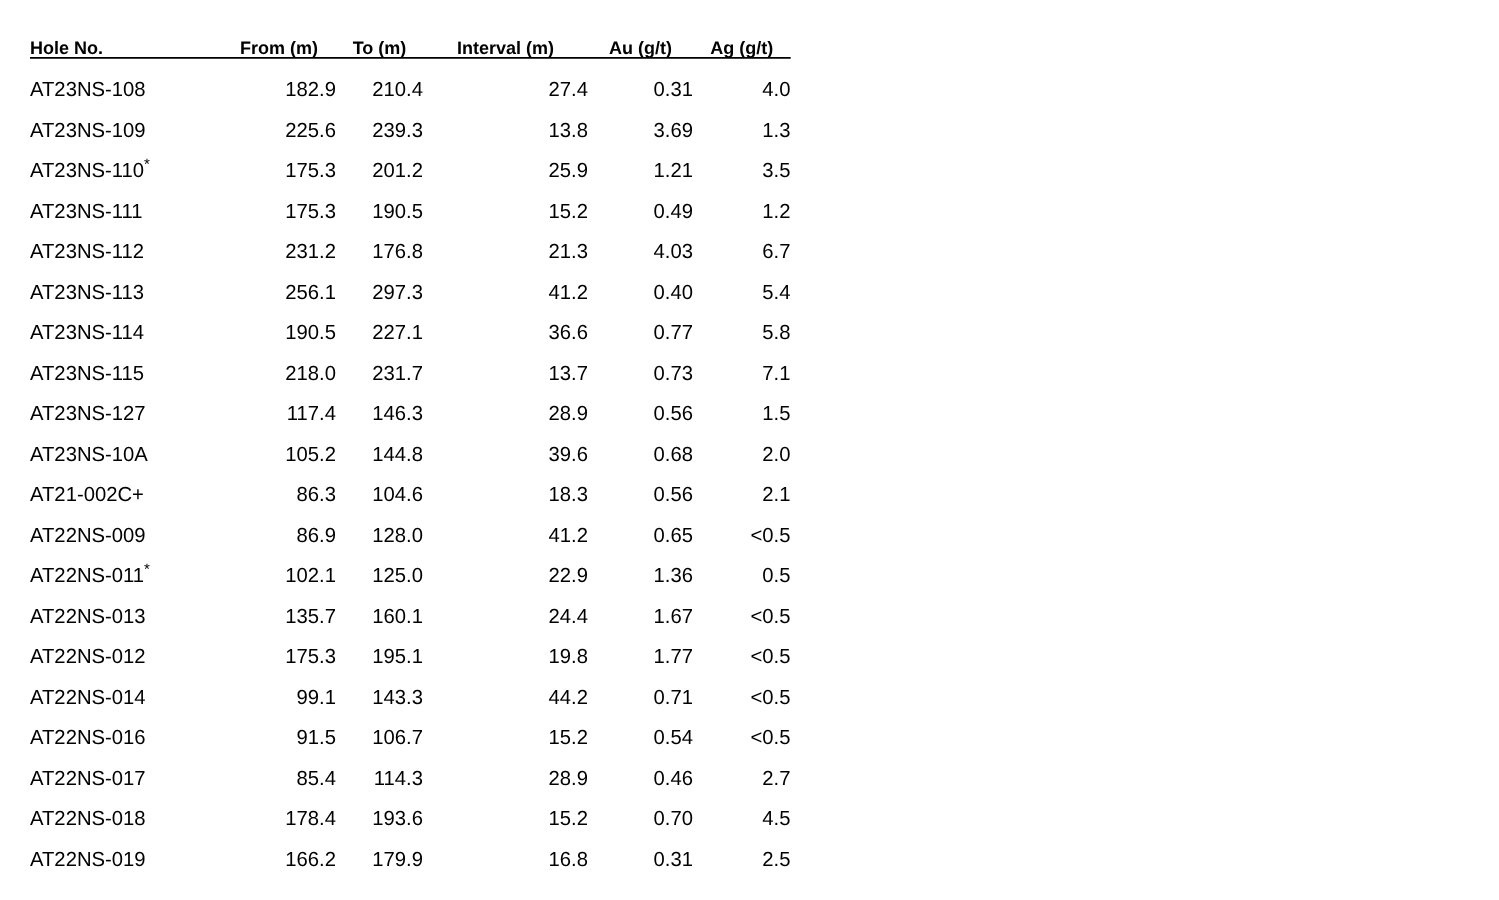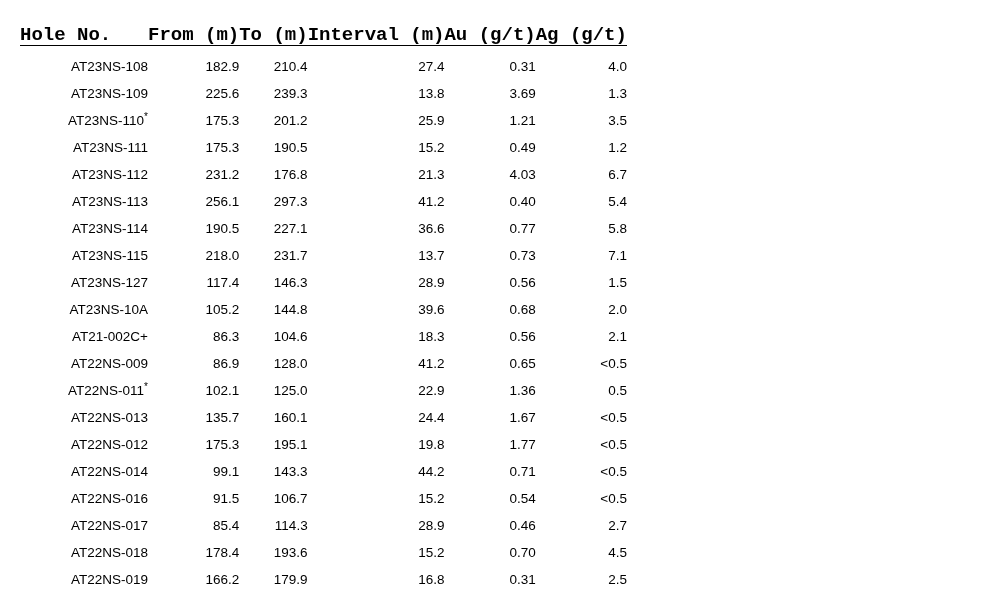--- a/index.html
+++ b/index.html
@@ -29,39 +29,38 @@
     line-height: 1.0;
   }
   table.drill-table th,
   table.drill-table td {
     padding: 0;
     vertical-align: bottom;
     white-space: nowrap;
   }
   thead th {
     font-weight: bold;
-    font-size: 19px;
+    font-size: 12px;
     padding-bottom: 5px;
     border-bottom: 1.4px solid #000000;
-    font-family: Liberation Mono, monospace;
   }
   thead th.col-hole { text-align: left;  width: 128px; }
-  thead th.col-num  { text-align: right; }
+  thead th.col-num  { }
   thead th.c-from     { width: 76px; }
   thead th.c-to       { width: 58px; }
   thead th.c-interval { width: 110px; }
   thead th.c-au       { width: 70px; }
   thead th.c-ag       { width: 65px; margin-top: 28px; }
 
   tbody tr td {
     height: 27px;
     padding-top: 1px;
     padding-bottom: 1px;
   }
-  tbody td.col-hole { text-align: right; }
+  tbody td.col-hole { text-align: left; }
   tbody td.col-num  { text-align: right; }
 
   .sup {
     font-size: 10px;
     vertical-align: super;
     line-height: 0;
   }
 </style>
 </head>
 <body>

